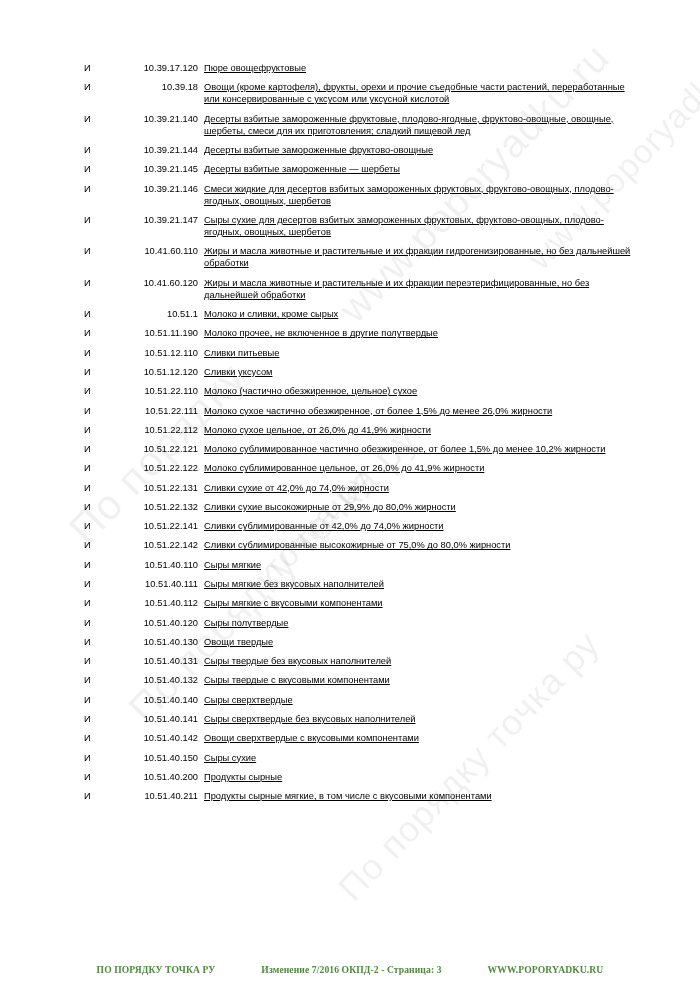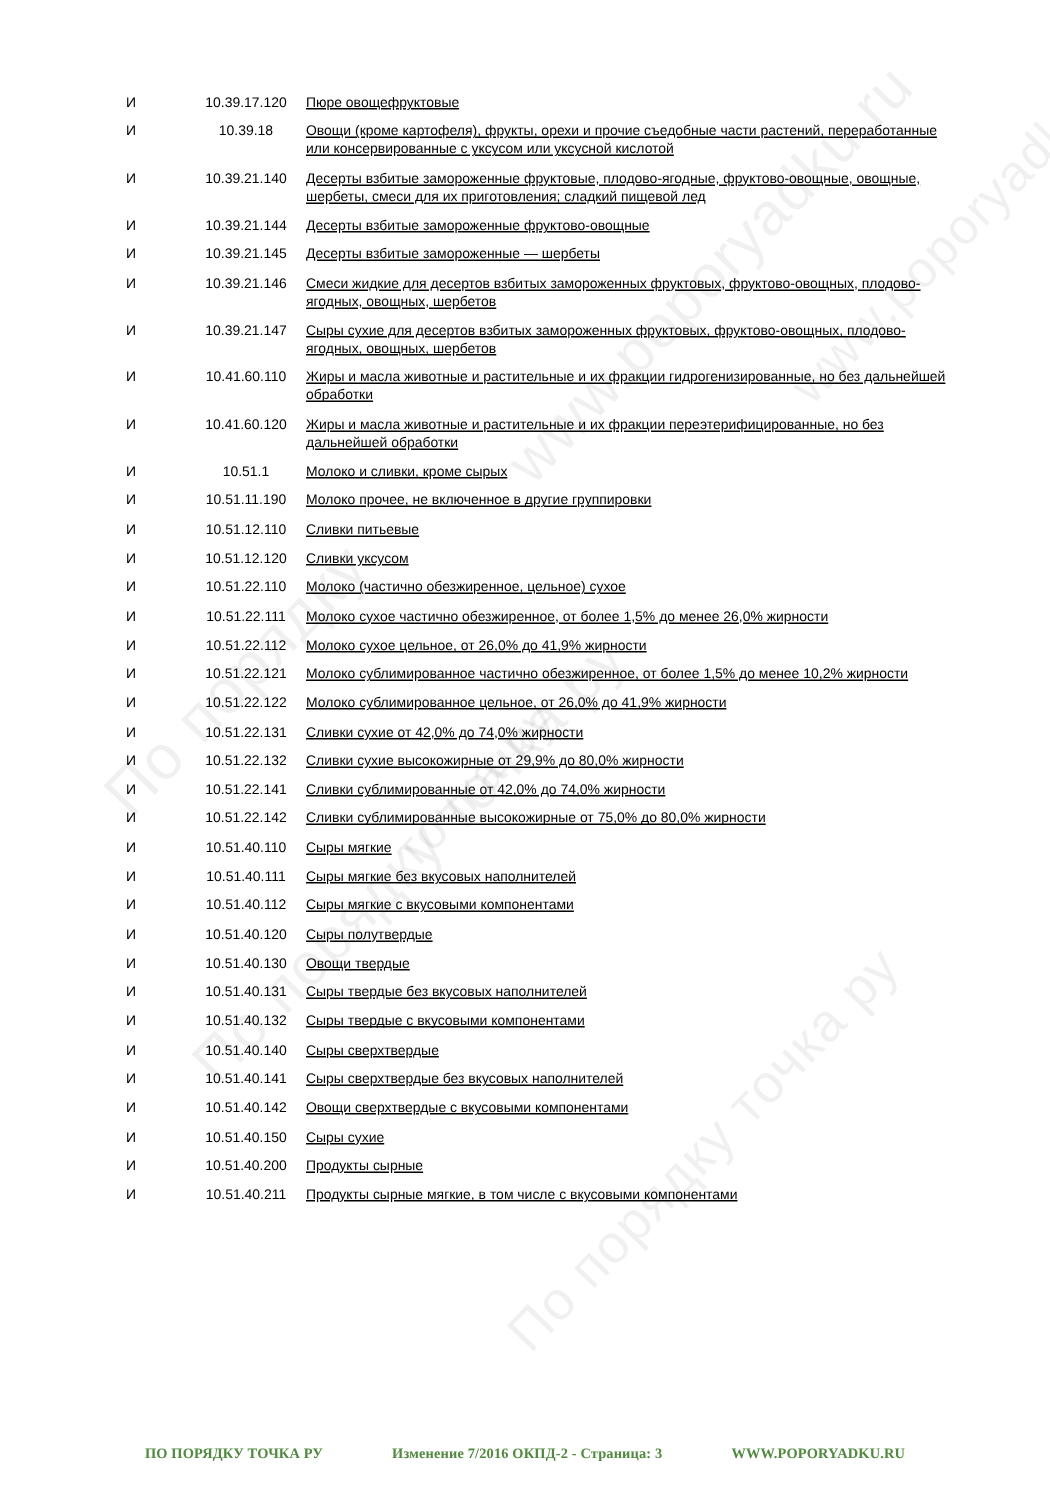--- a/index.html
+++ b/index.html
@@ -59,21 +59,21 @@
     padding: 0 0 7.2px 0;
   }
   .col-mark {
     width: 46px;
     text-align: left;
     padding-left: 84px !important;
     white-space: nowrap;
   }
   .col-code {
     width: 68px;
-    text-align: center;
+    text-align: right;
     white-space: nowrap;
     padding-right: 6px !important;
   }
   .col-name {
     text-align: left;
     padding-right: 68px !important;
     text-decoration: underline;
   }
 
   
@@ -156,21 +156,21 @@
           <td class="col-name">Жиры и масла животные и растительные и их фракции переэтерифицированные, но без дальнейшей обработки</td>
         </tr>
         <tr>
           <td class="col-mark">И</td>
           <td class="col-code">10.51.1</td>
           <td class="col-name">Молоко и сливки, кроме сырых</td>
         </tr>
         <tr>
           <td class="col-mark">И</td>
           <td class="col-code">10.51.11.190</td>
-          <td class="col-name">Молоко прочее, не включенное в другие группировки</td>
+          <td class="col-name">Молоко прочее, не включенное в другие полутвердые</td>
         </tr>
         <tr>
           <td class="col-mark">И</td>
           <td class="col-code">10.51.12.110</td>
           <td class="col-name">Сливки питьевые</td>
         </tr>
         <tr>
           <td class="col-mark">И</td>
           <td class="col-code">10.51.12.120</td>
           <td class="col-name">Сливки уксусом</td>

